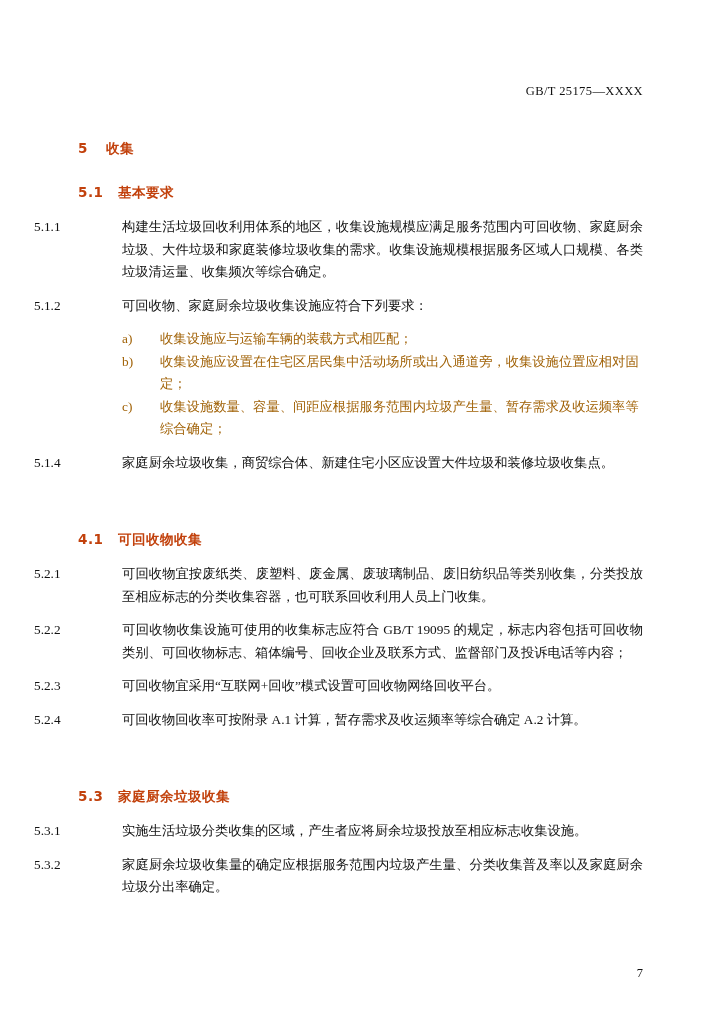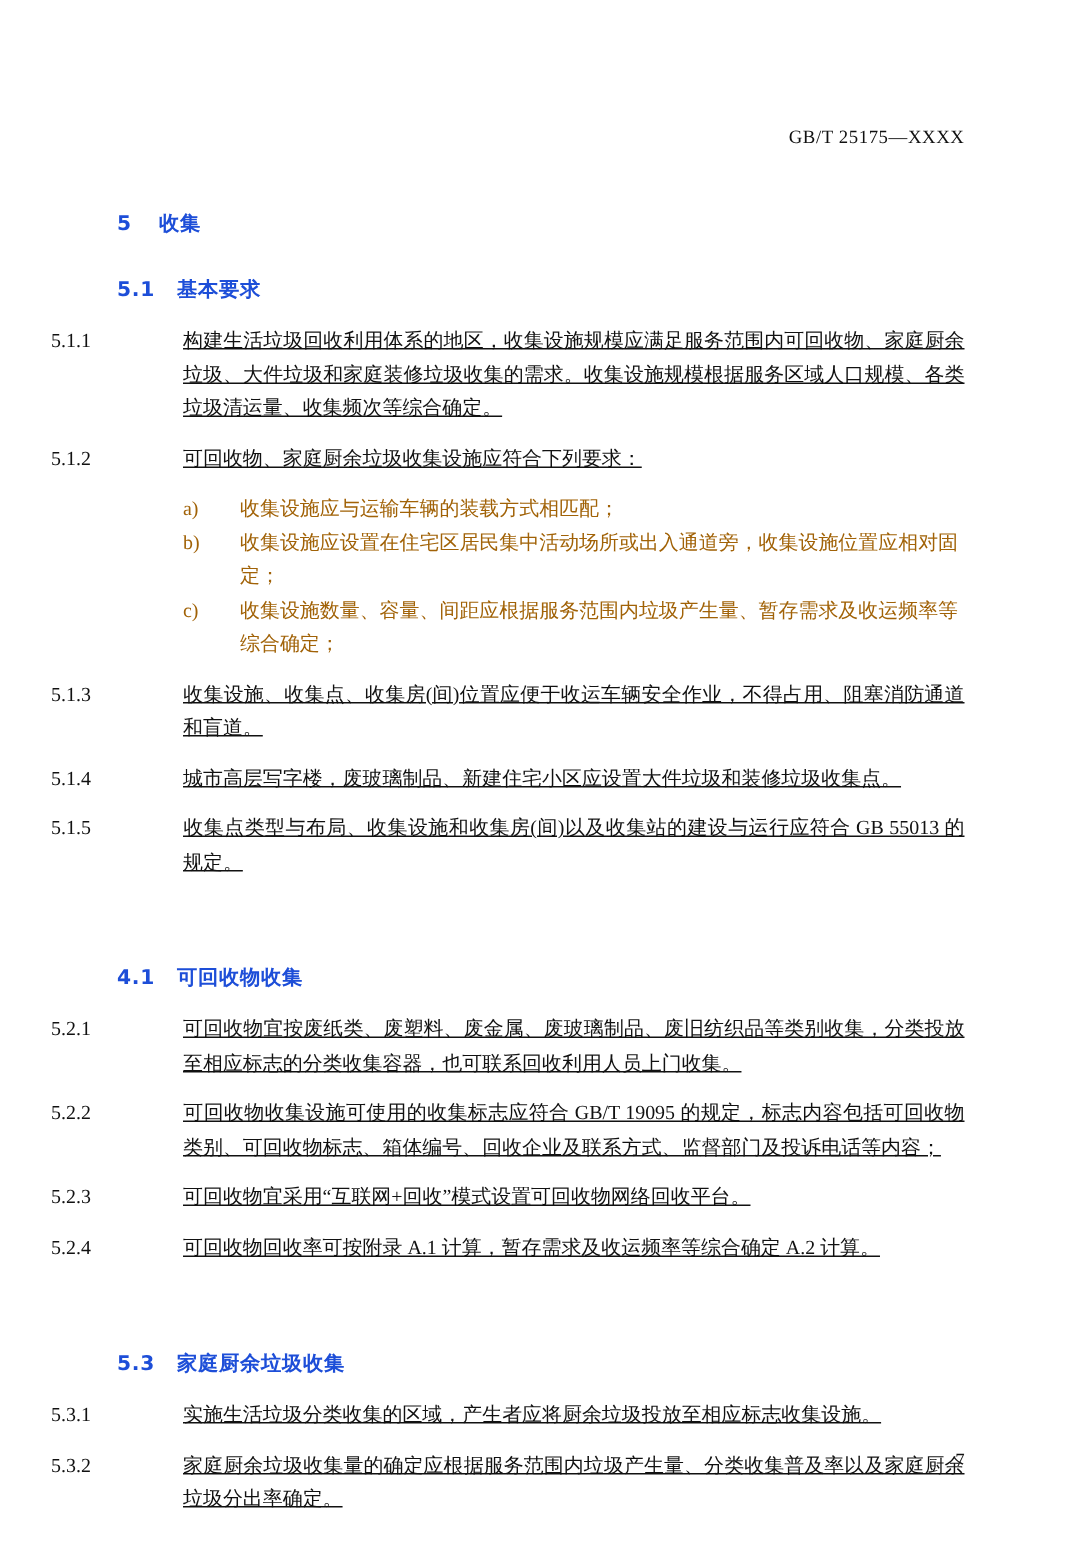--- a/index.html
+++ b/index.html
@@ -34,21 +34,21 @@
   .content {
     position: absolute;
     top: 140px;
     left: 78px;
     width: 565px;
   }
   .clause-title {
     font-family: "DejaVu Sans", "Liberation Sans", sans-serif;
     font-weight: bold;
     font-size: 13.5px;
-    color: #1d4ed8;
+    color: #c2410c;
     margin: 0 0 0 0;
     letter-spacing: 0.5px;
   }
   .sec-h1 {
     margin-top: 0px;
     margin-bottom: 22px;
   }
   .sec-h1 .num {
     display: inline-block;
     width: 28px;
@@ -60,21 +60,20 @@
   .sec-h2 .num {
     display: inline-block;
     width: 40px;
   }
   p.para {
     font-size: 13.3px;
     line-height: 22.5px;
     margin: 0 0 11px 0;
     text-align: justify;
     color: #111;
-    text-decoration: underline;
   }
   p.para .pnum {
     display: inline-block;
     min-width: 44px;
     font-family: "Liberation Serif", "DejaVu Serif", serif;
   }
   .hang {
     padding-left: 44px;
     text-indent: -44px;
   }
@@ -130,31 +129,25 @@
     <p class="para hang">
       <span class="pnum">5.1.2</span><span>可回收物、家庭厨余垃圾收集设施应符合下列要求：</span>
     </p>
 
     <ul class="alpha">
       <li><span class="lbl">a)</span><span>收集设施应与运输车辆的装载方式相匹配；</span></li>
       <li><span class="lbl">b)</span><span>收集设施应设置在住宅区居民集中活动场所或出入通道旁，收集设施位置应相对固定；</span></li>
       <li><span class="lbl">c)</span><span>收集设施数量、容量、间距应根据服务范围内垃圾产生量、暂存需求及收运频率等综合确定；</span></li>
     </ul>
 
+
     <p class="para hang">
-      <span class="pnum">5.1.3</span><span>收集设施、收集点、收集房(间)位置应便于收运车辆安全作业，不得占用、阻塞消防通道和盲道。</span>
+      <span class="pnum">5.1.4</span><span>家庭厨余垃圾收集，商贸综合体、新建住宅小区应设置大件垃圾和装修垃圾收集点。</span>
     </p>
 
-    <p class="para hang">
-      <span class="pnum">5.1.4</span><span>城市高层写字楼，废玻璃制品、新建住宅小区应设置大件垃圾和装修垃圾收集点。</span>
-    </p>
-
-    <p class="para hang">
-      <span class="pnum">5.1.5</span><span>收集点类型与布局、收集设施和收集房(间)以及收集站的建设与运行应符合 GB 55013 的规定。</span>
-    </p>
 
     <div class="gap-lg"></div>
 
     <div class="clause-title sec-h2">
       <span class="num">4.1</span><span>可回收物收集</span>
     </div>
 
     <p class="para hang">
       <span class="pnum">5.2.1</span><span>可回收物宜按废纸类、废塑料、废金属、废玻璃制品、废旧纺织品等类别收集，分类投放至相应标志的分类收集容器，也可联系回收利用人员上门收集。</span>
     </p>

